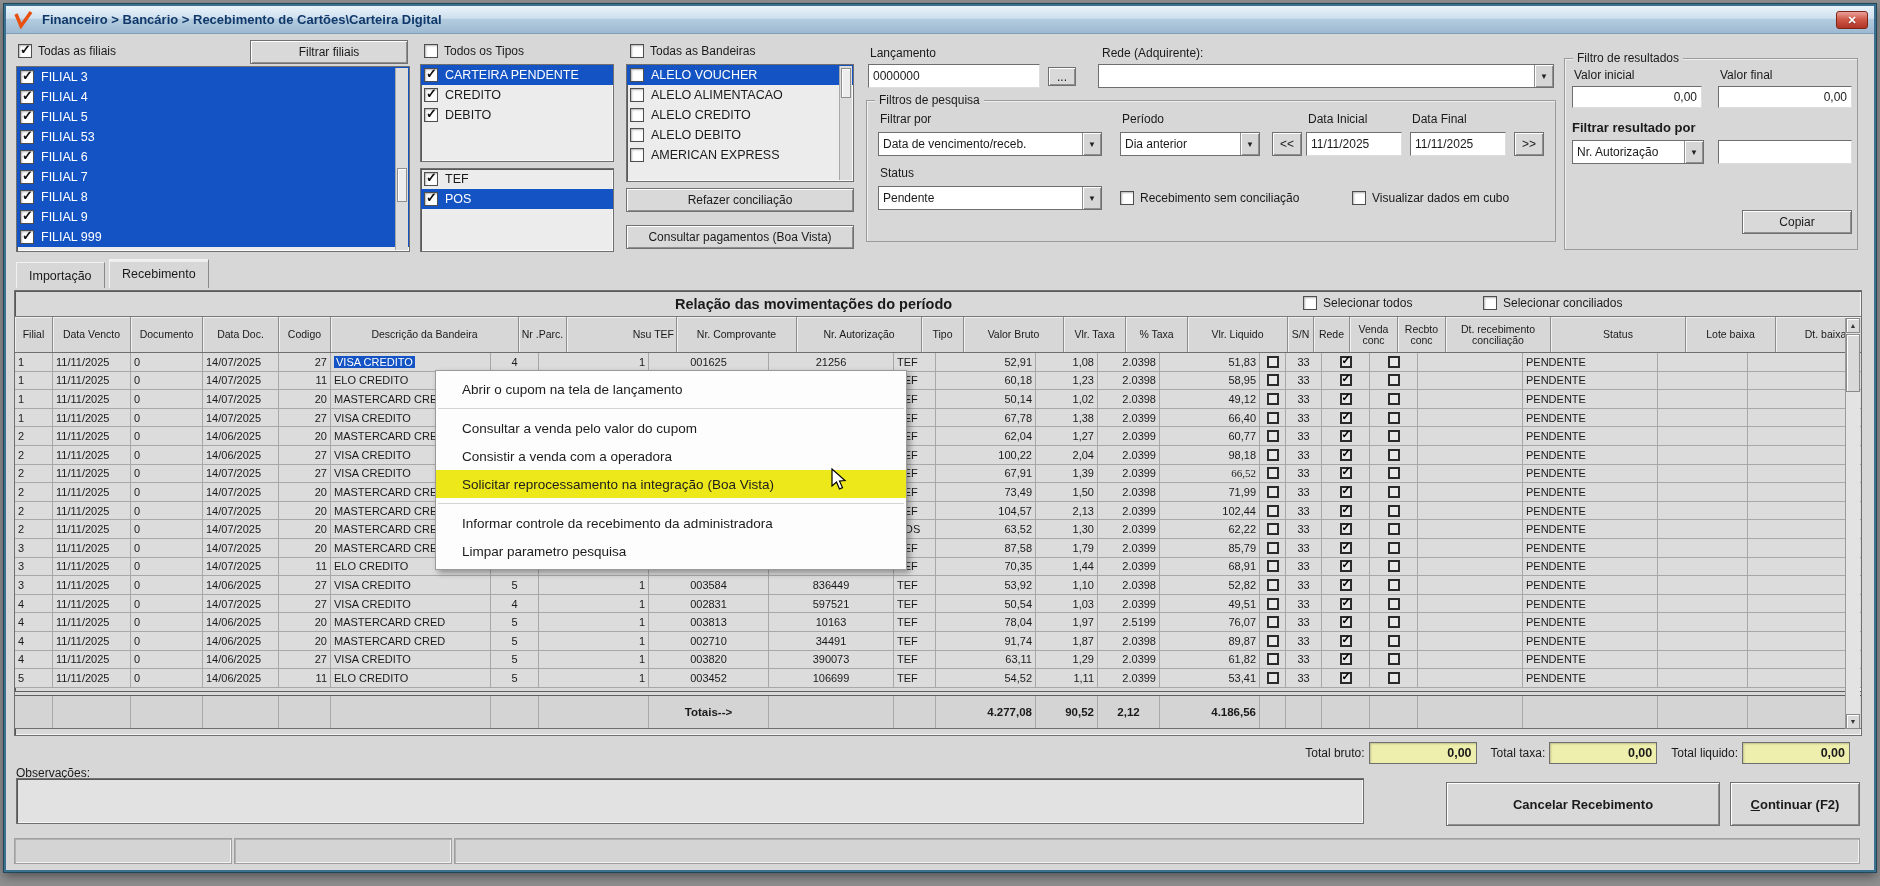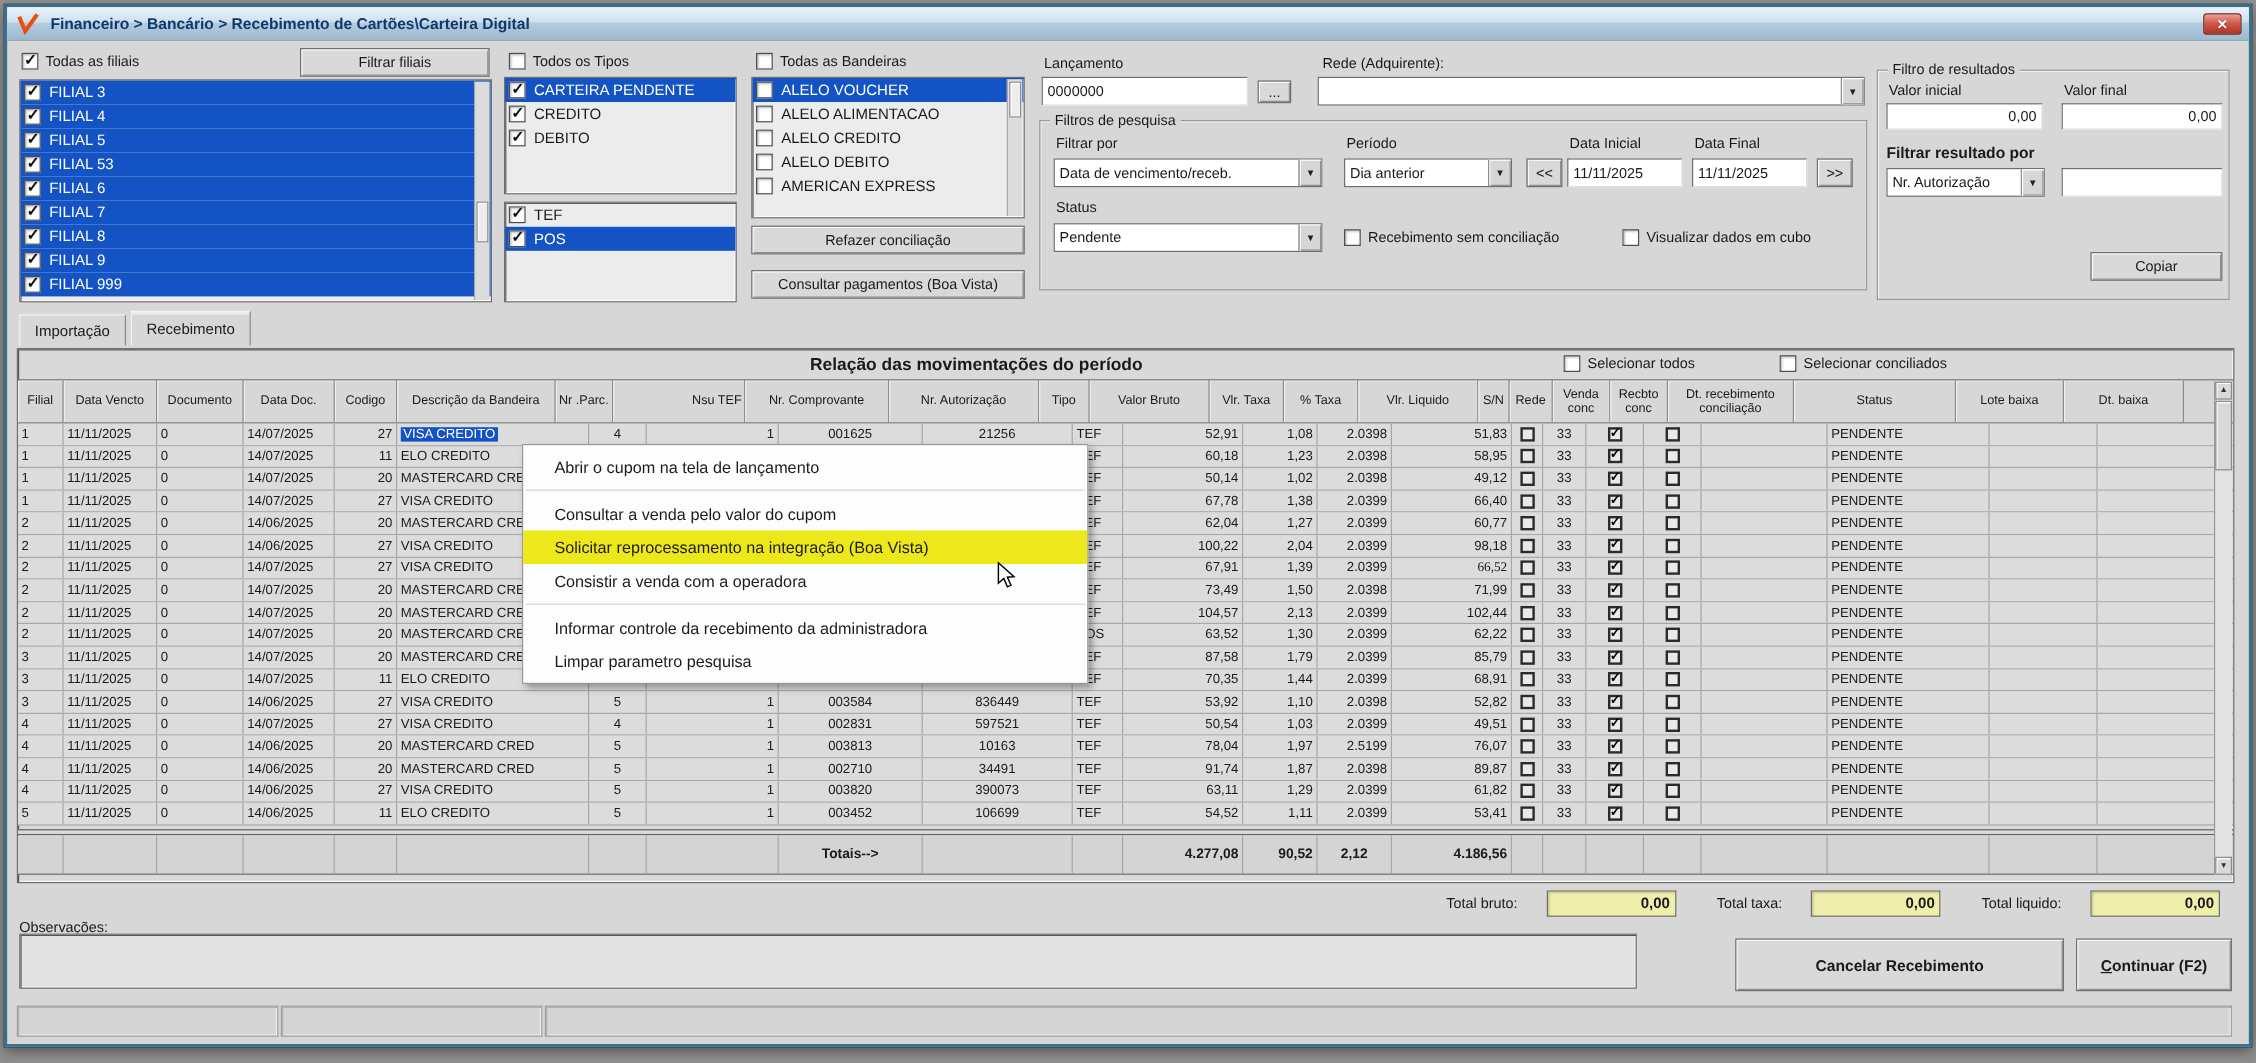--- a/index.html
+++ b/index.html
@@ -88,21 +88,21 @@
     border:1px solid #8a8a8a; box-shadow:inset 1px 1px 0 #fff; }
 
   
   .ctx-menu { position:absolute; left:429px; top:364px; width:472px; background:#fdfdfd;
     border:1px solid #9a9a9a; box-shadow:3px 3px 6px rgba(0,0,0,.35); padding:4px 0; z-index:10; }
   .ctx-item { height:28px; display:flex; align-items:center; padding-left:26px; font-size:13.5px; color:#1c1c1c; white-space:nowrap; }
   .ctx-item.hl { background:#ece81a; }
   .ctx-sep { height:1px; background:#d4d4d4; margin:5px 2px; }
 
   
-  .total-cluster { position:absolute; top:736px; right:24px; display:flex; align-items:center; gap:24px; }
+  .total-cluster { position:absolute; top:736px; right:24px; display:flex; align-items:center; gap:4px; }
   .yfield { width:108px; height:22px; background:#efefad; border:1px solid #6f6f6f;
     box-shadow:inset 1px 1px 2px #bdbd8d; display:flex; align-items:center; justify-content:flex-end;
     padding:0 4px; font-weight:bold; font-size:12.5px; }
   .obs-area { position:absolute; left:10px; top:772px; width:1348px; height:46px; background:#e2e2e2;
     border:1px solid #6f6f6f; box-shadow:inset 1px 1px 0 #565656, inset -1px -1px 0 #f7f7f7; }
   .big-btn { font-weight:bold; font-size:13px; }
   .statusbar-cell { position:absolute; top:832px; height:26px; background:#d4d4d4; border:1px solid #9f9f9f;
     box-shadow:inset 1px 1px 0 #b2b2b2, inset -1px -1px 0 #f2f2f2; }
 
   .cursor { position:absolute; z-index:20; }
@@ -300,21 +300,21 @@
         <span class="cb"></span>
         <span>Selecionar conciliados</span>
       </div>
     </div>
     <div class="grid-header" id="grid-header">
         <div class="h-cell" style="width: 38px;">Filial</div>
         <div class="h-cell" style="width: 78px;">Data Vencto</div>
         <div class="h-cell" style="width: 72px;">Documento</div>
         <div class="h-cell" style="width: 76px;">Data Doc.</div>
         <div class="h-cell" style="width: 52px;">Codigo</div>
-        <div class="h-cell" style="width: 132px;">Descrição da Bandeira</div>
+        <div class="h-cell" style="width: 188px;">Descrição da Bandeira</div>
         <div class="h-cell" style="width: 48px;">Nr .Parc.</div>
         <div class="h-cell right" style="width: 110px;">Nsu TEF</div>
         <div class="h-cell" style="width: 120px;">Nr. Comprovante</div>
         <div class="h-cell" style="width: 125px;">Nr. Autorização</div>
         <div class="h-cell" style="width: 42px;">Tipo</div>
         <div class="h-cell" style="width: 100px;">Valor Bruto</div>
         <div class="h-cell" style="width: 62px;">Vlr. Taxa</div>
         <div class="h-cell" style="width: 62px;">% Taxa</div>
         <div class="h-cell" style="width: 100px;">Vlr. Liquido</div>
         <div class="h-cell" style="width: 26px;">S/N</div>
@@ -920,22 +920,22 @@
       <div class="sb-btn" style="top:0;">▲</div>
       <div class="grid-vthumb"></div>
       <div class="sb-btn" style="bottom:0;">▼</div>
     </div>
   </div>
 
   <div class="ctx-menu" id="ctx-menu">
       <div class="ctx-item">Abrir o cupom na tela de lançamento</div>
       <div class="ctx-sep"></div>
       <div class="ctx-item">Consultar a venda pelo valor do cupom</div>
+      <div class="ctx-item">Consistir a venda com a operadora</div>
       <div class="ctx-item hl">Solicitar reprocessamento na integração (Boa Vista)</div>
-      <div class="ctx-item">Consistir a venda com a operadora</div>
       <div class="ctx-sep"></div>
       <div class="ctx-item">Informar controle da recebimento da administradora</div>
       <div class="ctx-item">Limpar parametro pesquisa</div>
     </div>
 
   <svg class="cursor" style="left:824px; top:462px;" width="22" height="24" viewBox="0 0 22 24">
     <polygon points="2,1 2,18 6.5,14 9.5,21 12.5,19.6 9.5,13 15,12.5" fill="#fff" stroke="#000" stroke-width="1.2"></polygon>
   </svg>
 
   <div class="total-cluster">

